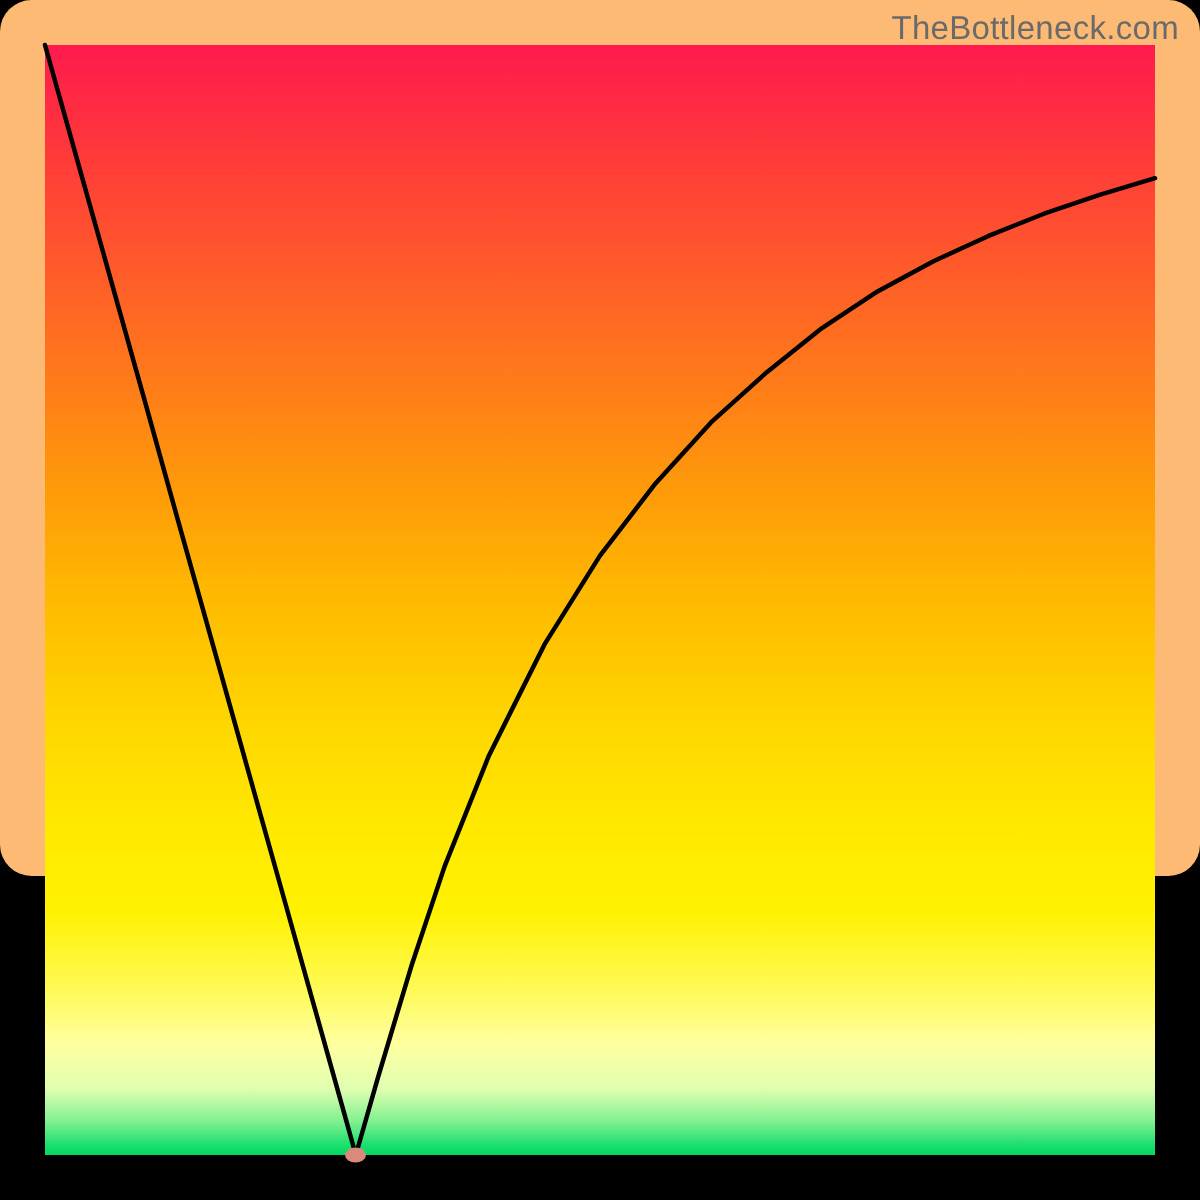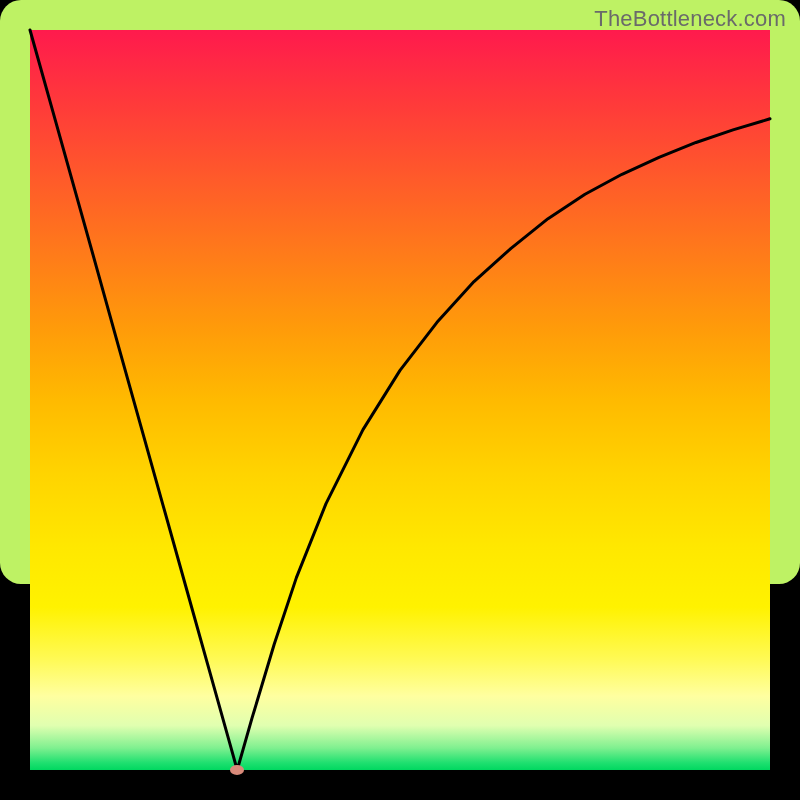--- a/index.html
+++ b/index.html
@@ -1,20 +1,20 @@
 <!DOCTYPE html>
 <html><head>
 <meta charset="utf-8">
 <style>
   * { margin: 0; padding: 0; box-sizing: border-box; }
   html, body { width: 800px; height: 800px; overflow: hidden; background: #000; }
   .frame {
     width: 800px;
     height: 584px;
-    background: #bef264;
+    background: #fdba74;
     position: relative;
     border-radius: 21px;
   }
   .plot-area {
     position: absolute;
     left: 30px;
     top: 30px;
     width: 740px;
     height: 740px;
     background: linear-gradient(to bottom,

